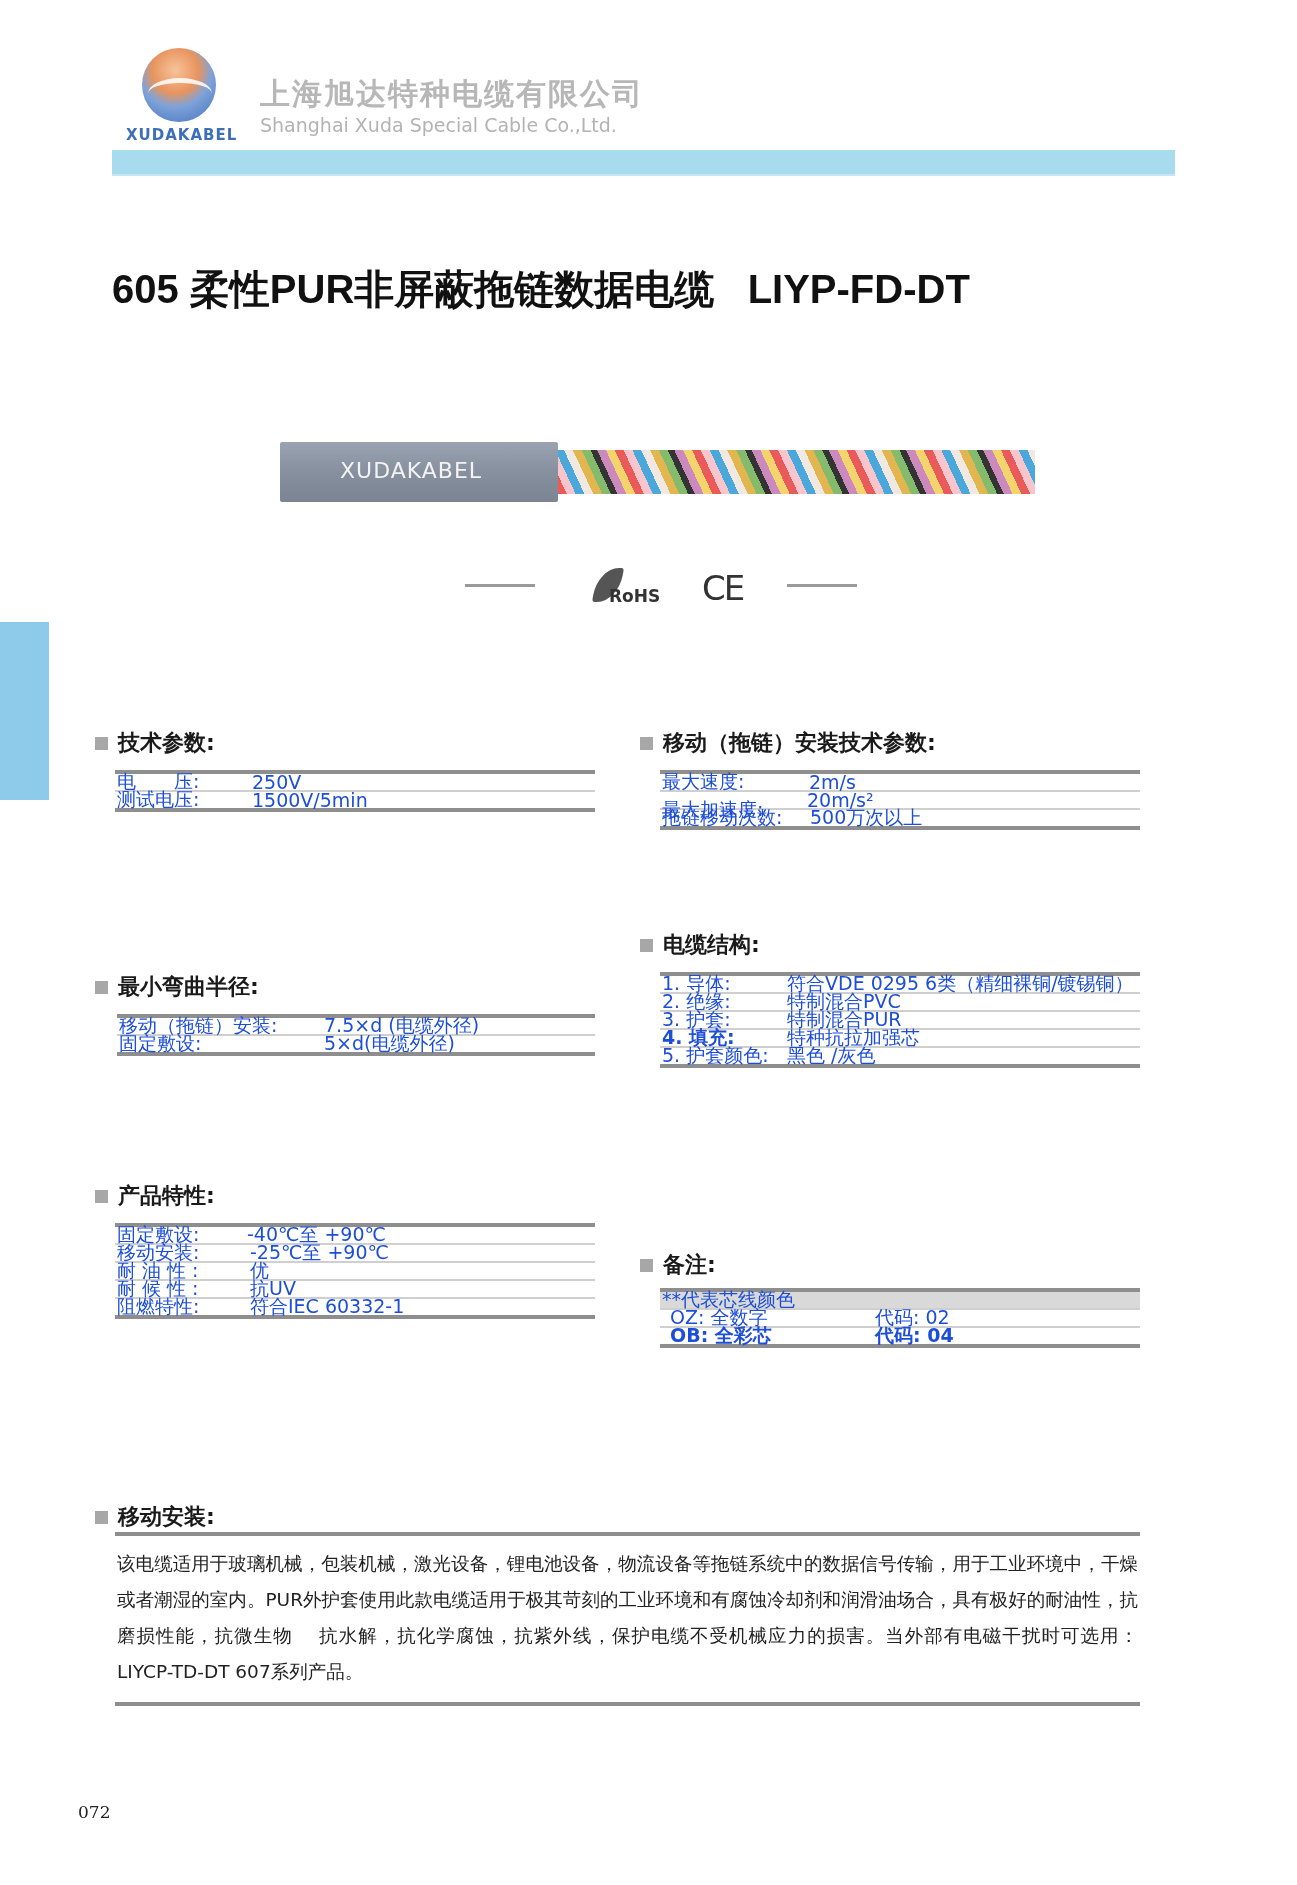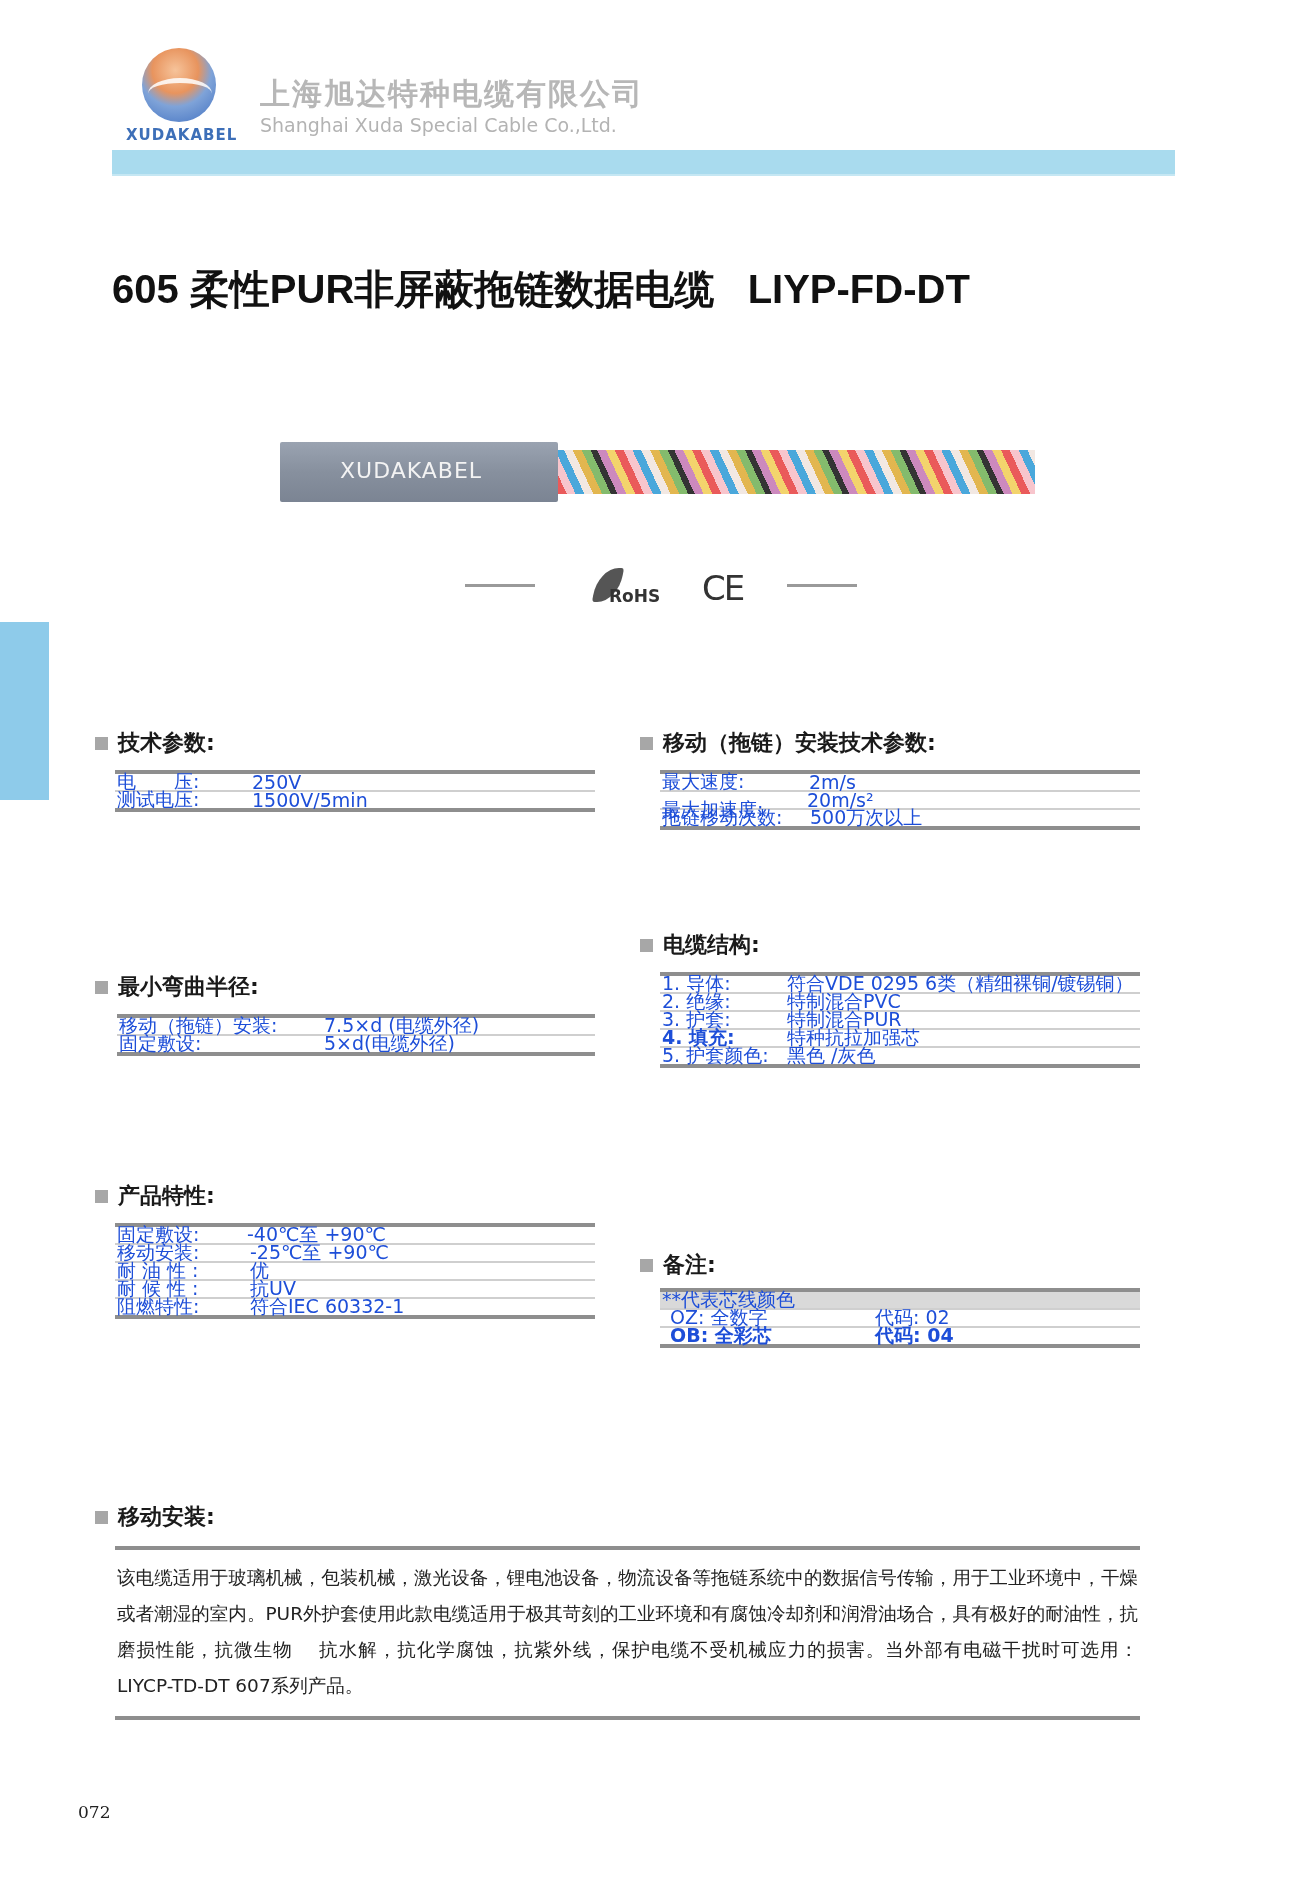--- a/index.html
+++ b/index.html
@@ -214,18 +214,18 @@
       <span class="v">代码: 04</span>
     </div>
   </div>
 </div>
 
 <div class="abs" style="left:95px;top:1502px;width:1045px;">
   <div class="sec-head">
     <span class="sq"></span>
     <span>移动安装:</span>
   </div>
-  <div class="tbl" style="margin-top:14px;margin-left:20px;padding:10px 2px 12px 2px;">
+  <div class="tbl" style="margin-left:20px;padding:10px 2px 12px 2px;">
     <div class="para">该电缆适用于玻璃机械，包装机械，激光设备，锂电池设备，物流设备等拖链系统中的数据信号传输，用于工业环境中，干燥或者潮湿的室内。PUR外护套使用此款电缆适用于极其苛刻的工业环境和有腐蚀冷却剂和润滑油场合，具有极好的耐油性，抗磨损性能，抗微生物　 抗水解，抗化学腐蚀，抗紫外线，保护电缆不受机械应力的损害。当外部有电磁干扰时可选用：LIYCP-TD-DT 607系列产品。</div>
   </div>
 </div>
 
 <div class="abs pagenum">072</div>
 
 </body></html>

